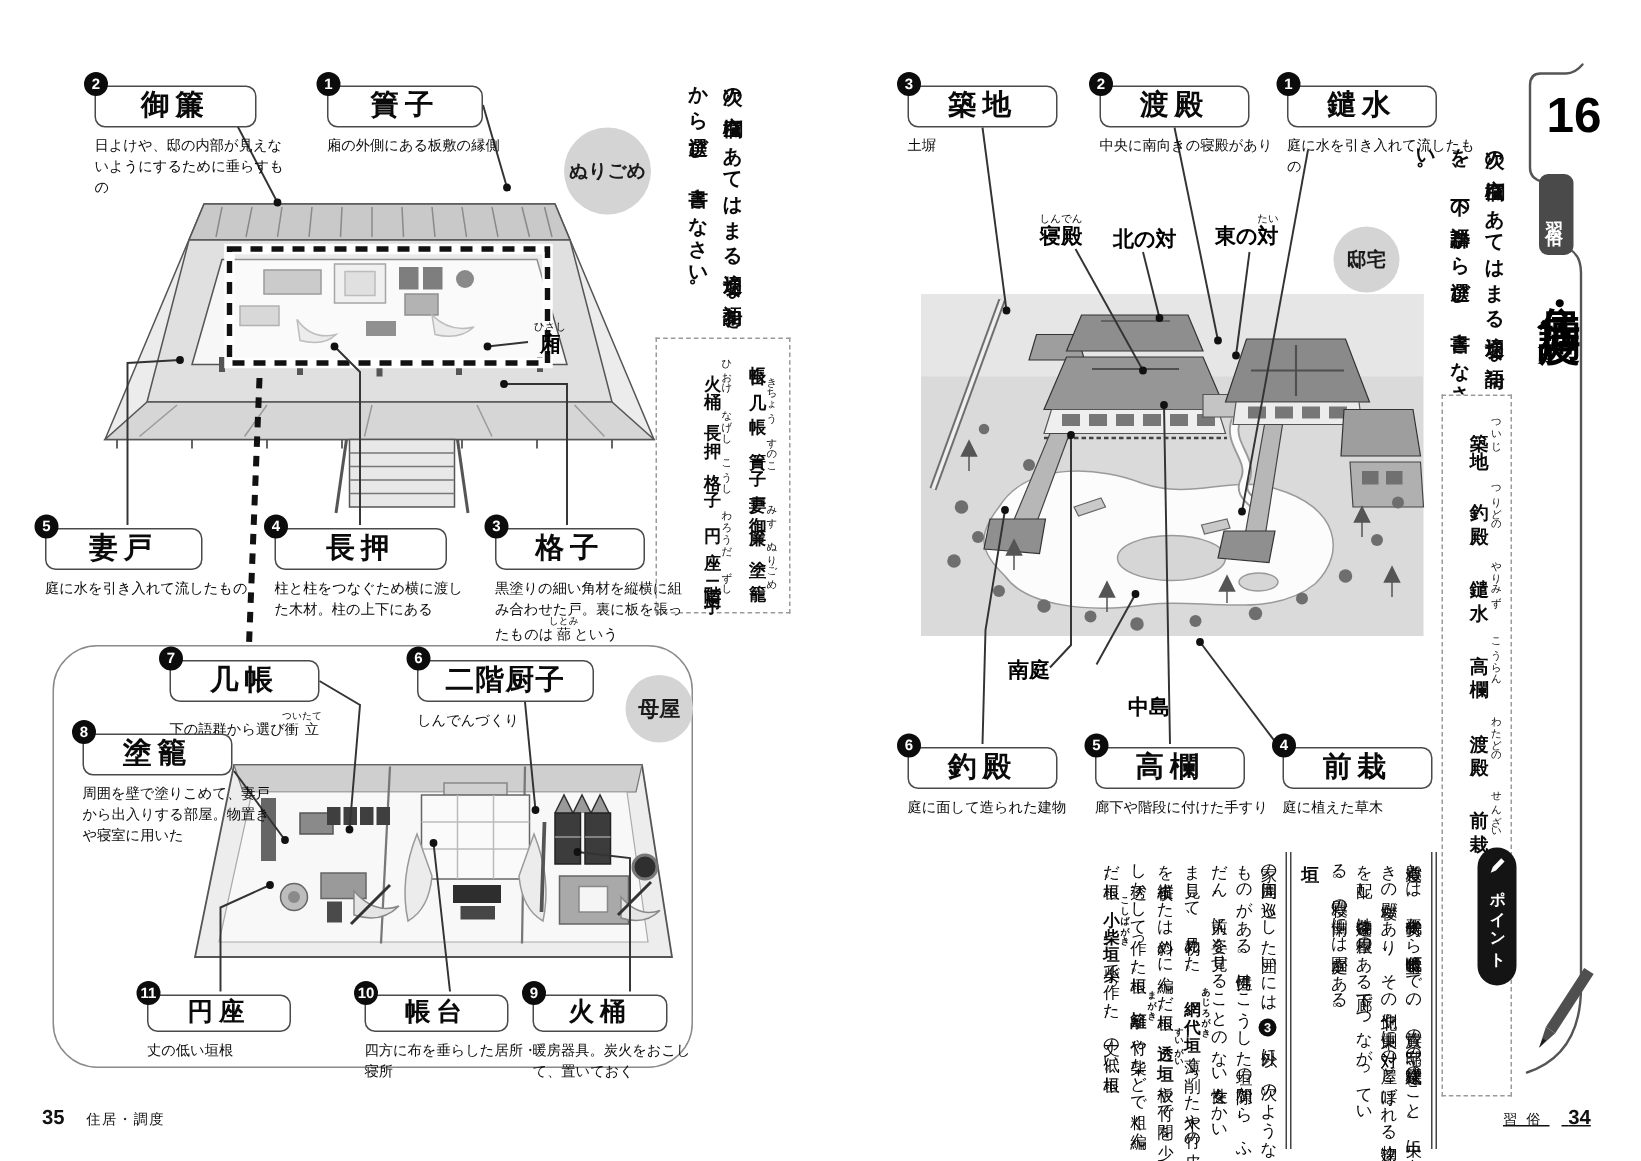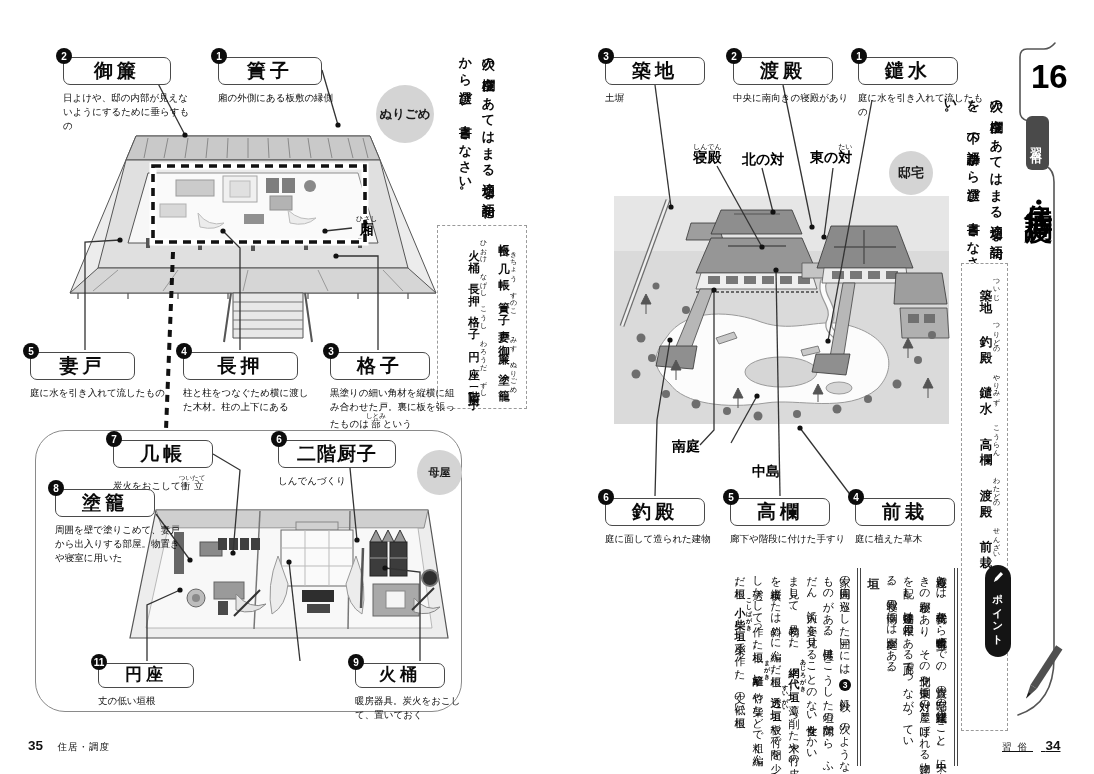--- a/index.html
+++ b/index.html
@@ -347,21 +347,21 @@
       <line x1="312" y1="156" x2="312" y2="170"></line>
         <polygon points="312,150 307,160 317,160" fill="#555"></polygon>
       <line x1="332" y1="196" x2="332" y2="210"></line>
         <polygon points="332,190 327,200 337,200" fill="#555"></polygon>
     </g>
   </svg>
 
   <div class="abs vtext instruction" style="left:452px; top:48px; height:205px; width:48px;">次の空欄にあてはまる適切な語句を、下の語群から選び、書きなさい。</div>
 
   <div class="badge" style="left:376px; top:85px; width:58px; height:58px; font-size:12.5px;">ぬりごめ</div>
-  <div class="badge" style="left:417px; top:450px; width:45px; height:45px; font-size:11px;">母屋</div>
+  <div class="badge" style="left:417px; top:450px; width:45px; height:45px; font-size:14px;">母屋</div>
 
   <div class="ann" style="left:356px; top:215px;">
     <ruby><span>廂</span><rt>ひさし</rt></ruby>
   </div>
 
   <div class="lbl" style="left:63px; top:57px; width:130px;">
     <span class="num">2</span>
     <span class="box" style="width:108px;">御簾</span>
     <div class="desc">日よけや、邸の内部が見えないようにするために垂らすもの</div>
   </div>
@@ -381,36 +381,41 @@
     <div class="desc">柱と柱をつなぐため横に渡した木材。柱の上下にある</div>
   </div>
   <div class="lbl" style="left:330px; top:352px; width:132px;">
     <span class="num">3</span>
     <span class="box" style="width:100px;">格子</span>
     <div class="desc"><span>黒塗りの細い角材を縦横に組み合わせた戸。裏に板を張ったものは</span><ruby><span>蔀</span><rt>しとみ</rt></ruby><span>という</span></div>
   </div>
   <div class="lbl" style="left:113px; top:440px; width:140px;">
     <span class="num">7</span>
     <span class="box" style="width:100px;">几帳</span>
-    <div class="desc"><span>炭火をおこして</span><ruby><span>衝立</span><rt>ついたて</rt></ruby><span></span></div>
+    <div class="desc"><span>下の語群から選び</span><ruby><span>衝立</span><rt>ついたて</rt></ruby><span></span></div>
   </div>
   <div class="lbl" style="left:278px; top:440px; width:120px;">
     <span class="num">6</span>
     <span class="box" style="width:118px; letter-spacing:1px;">二階厨子</span>
     <div class="desc">しんでんづくり</div>
   </div>
   <div class="lbl" style="left:55px; top:489px; width:128px;">
     <span class="num">8</span>
     <span class="box" style="width:100px;">塗籠</span>
     <div class="desc">周囲を壁で塗りこめて、妻戸から出入りする部屋。物置きや寝室に用いた</div>
   </div>
   <div class="lbl" style="left:98px; top:663px; width:110px;">
     <span class="num">11</span>
     <span class="box" style="width:96px; font-size:17px; height:25px; line-height:22px;">円座</span>
     <div class="desc">丈の低い垣根</div>
+  </div>
+  <div class="lbl" style="left:243px; top:663px; width:120px;">
+    <span class="num">10</span>
+    <span class="box" style="width:96px; font-size:17px; height:25px; line-height:22px;">帳台</span>
+    <div class="desc">四方に布を垂らした居所・寝所</div>
   </div>
   <div class="lbl" style="left:355px; top:663px; width:128px;">
     <span class="num">9</span>
     <span class="box" style="width:90px; font-size:17px; height:25px; line-height:22px;">火桶</span>
     <div class="desc" style="width:115px;">暖房器具。炭火をおこして、置いておく</div>
   </div>
 
   <div class="wordlist" id="wl-left" style="left:437px; top:225px; width:90px; height:184px;">
     <span class="wl-item"><ruby><span>帳台</span><rt></rt></ruby></span>
     <span class="wl-item"><ruby><span>几帳</span><rt>きちょう</rt></ruby></span>

